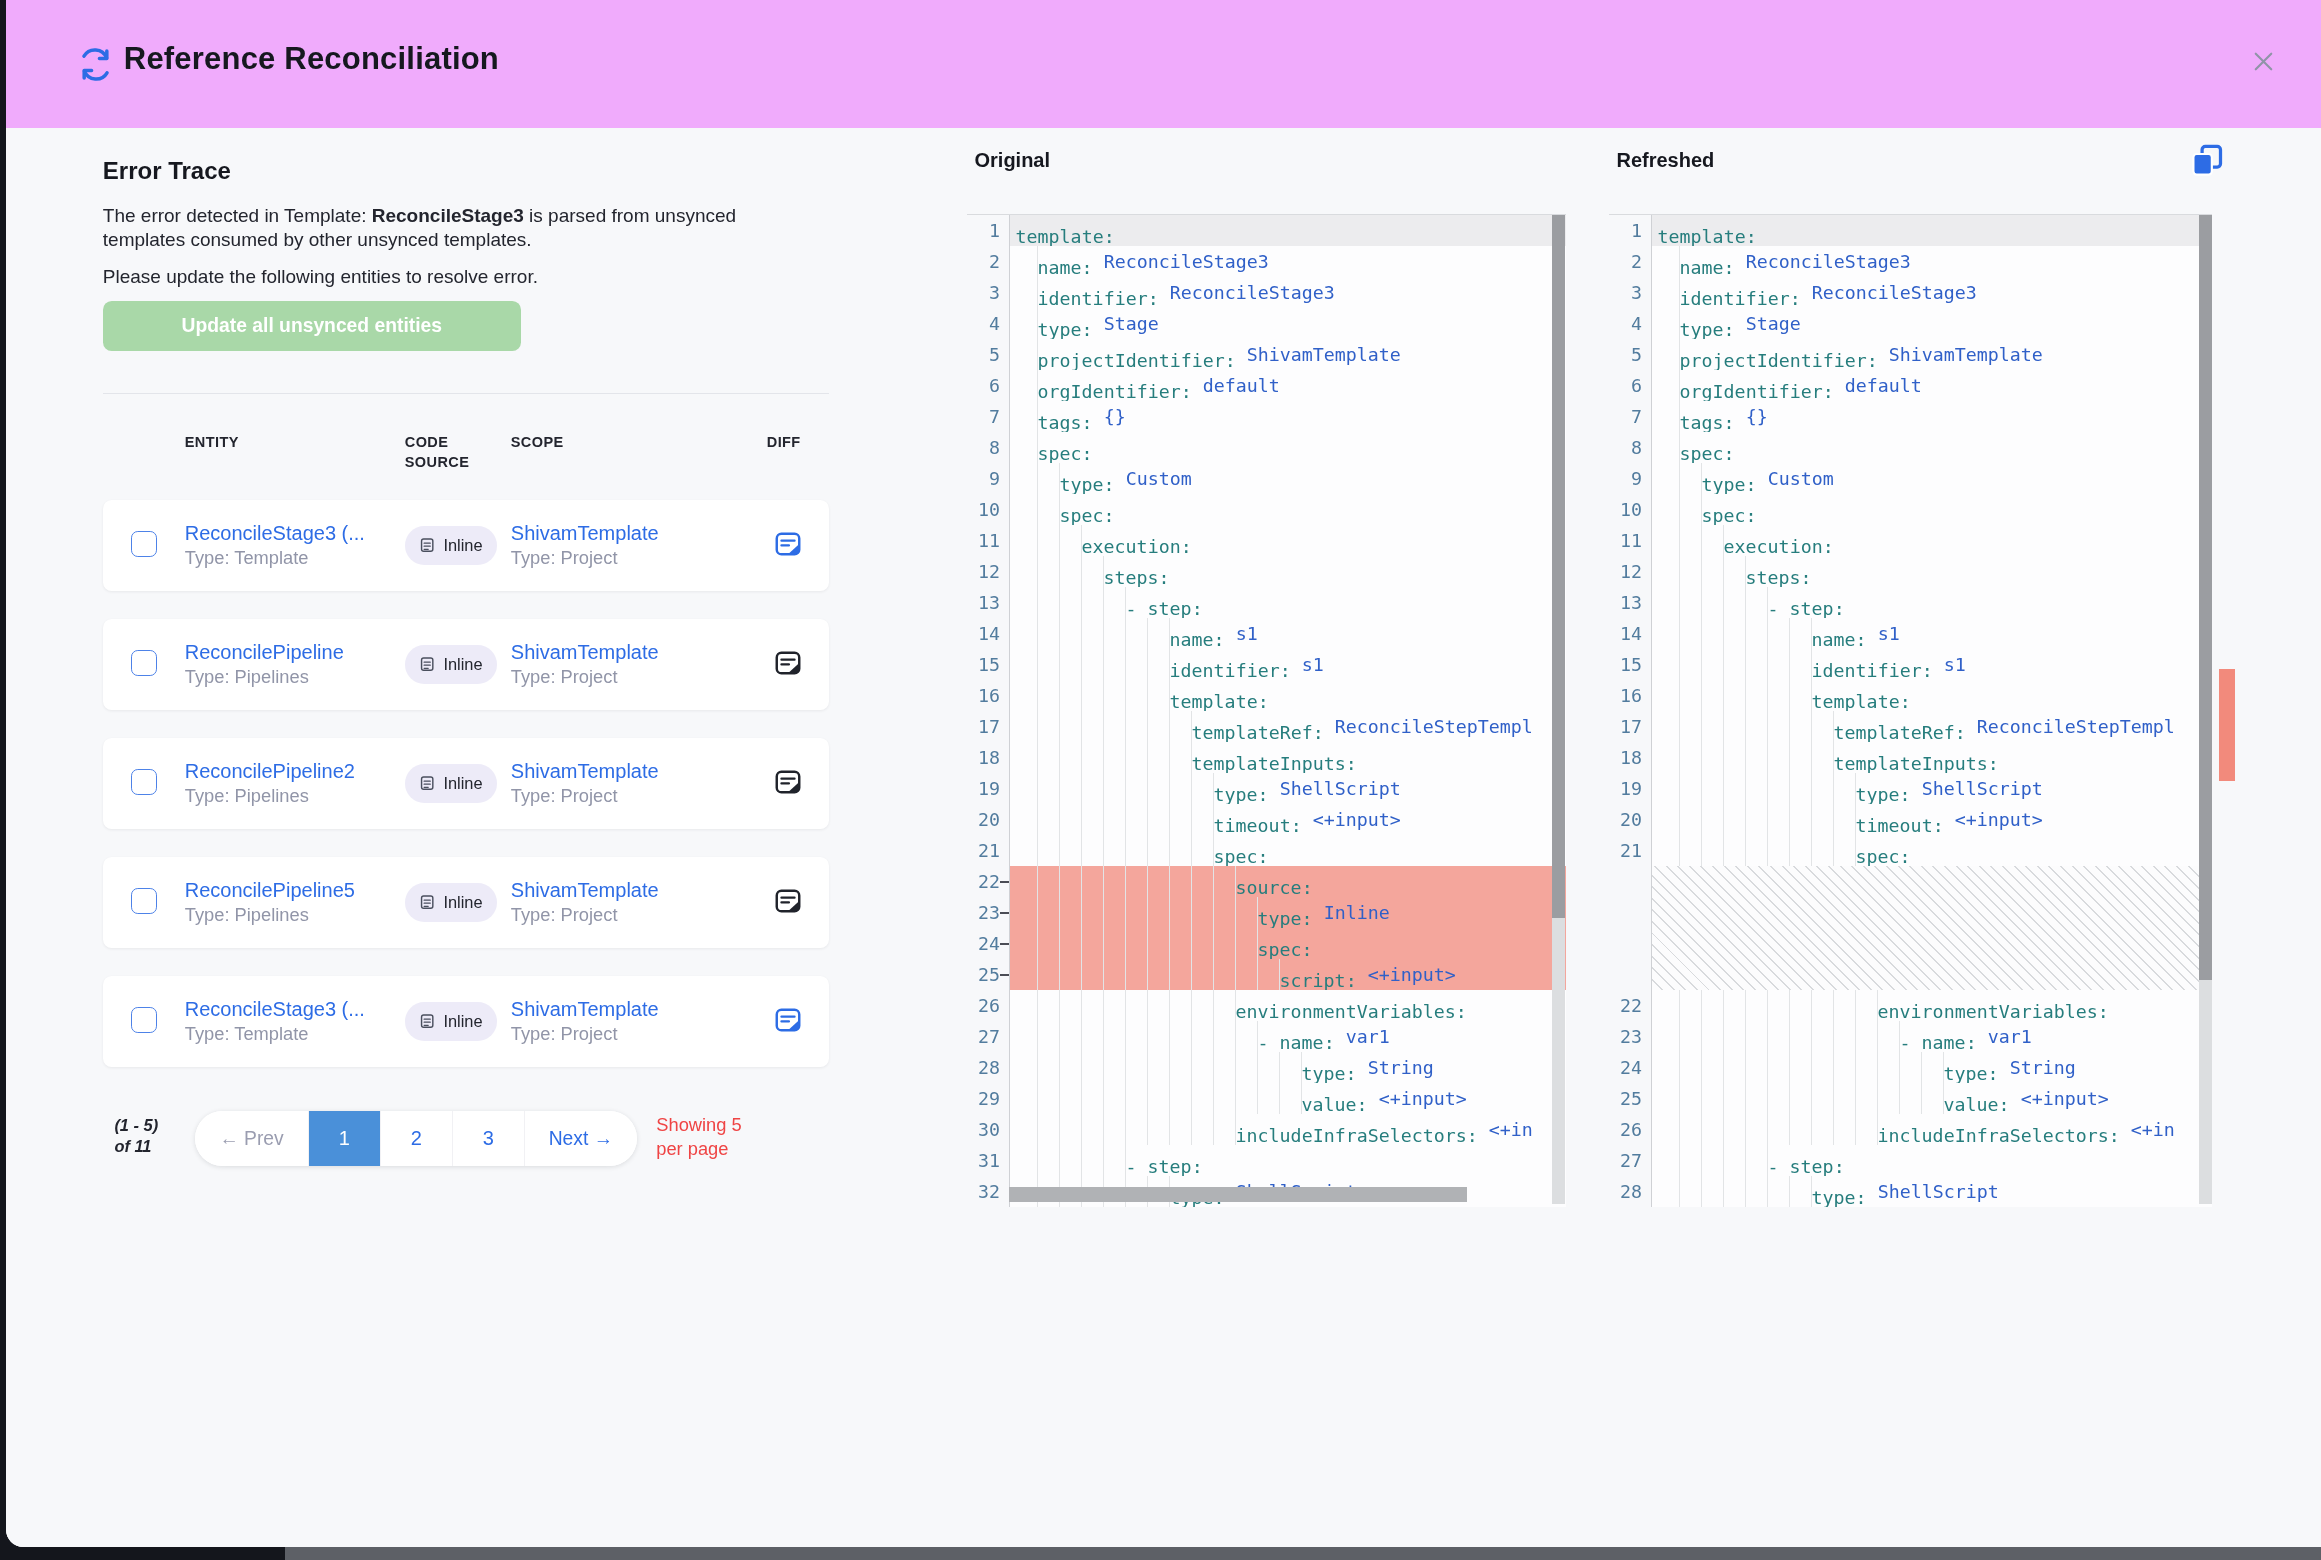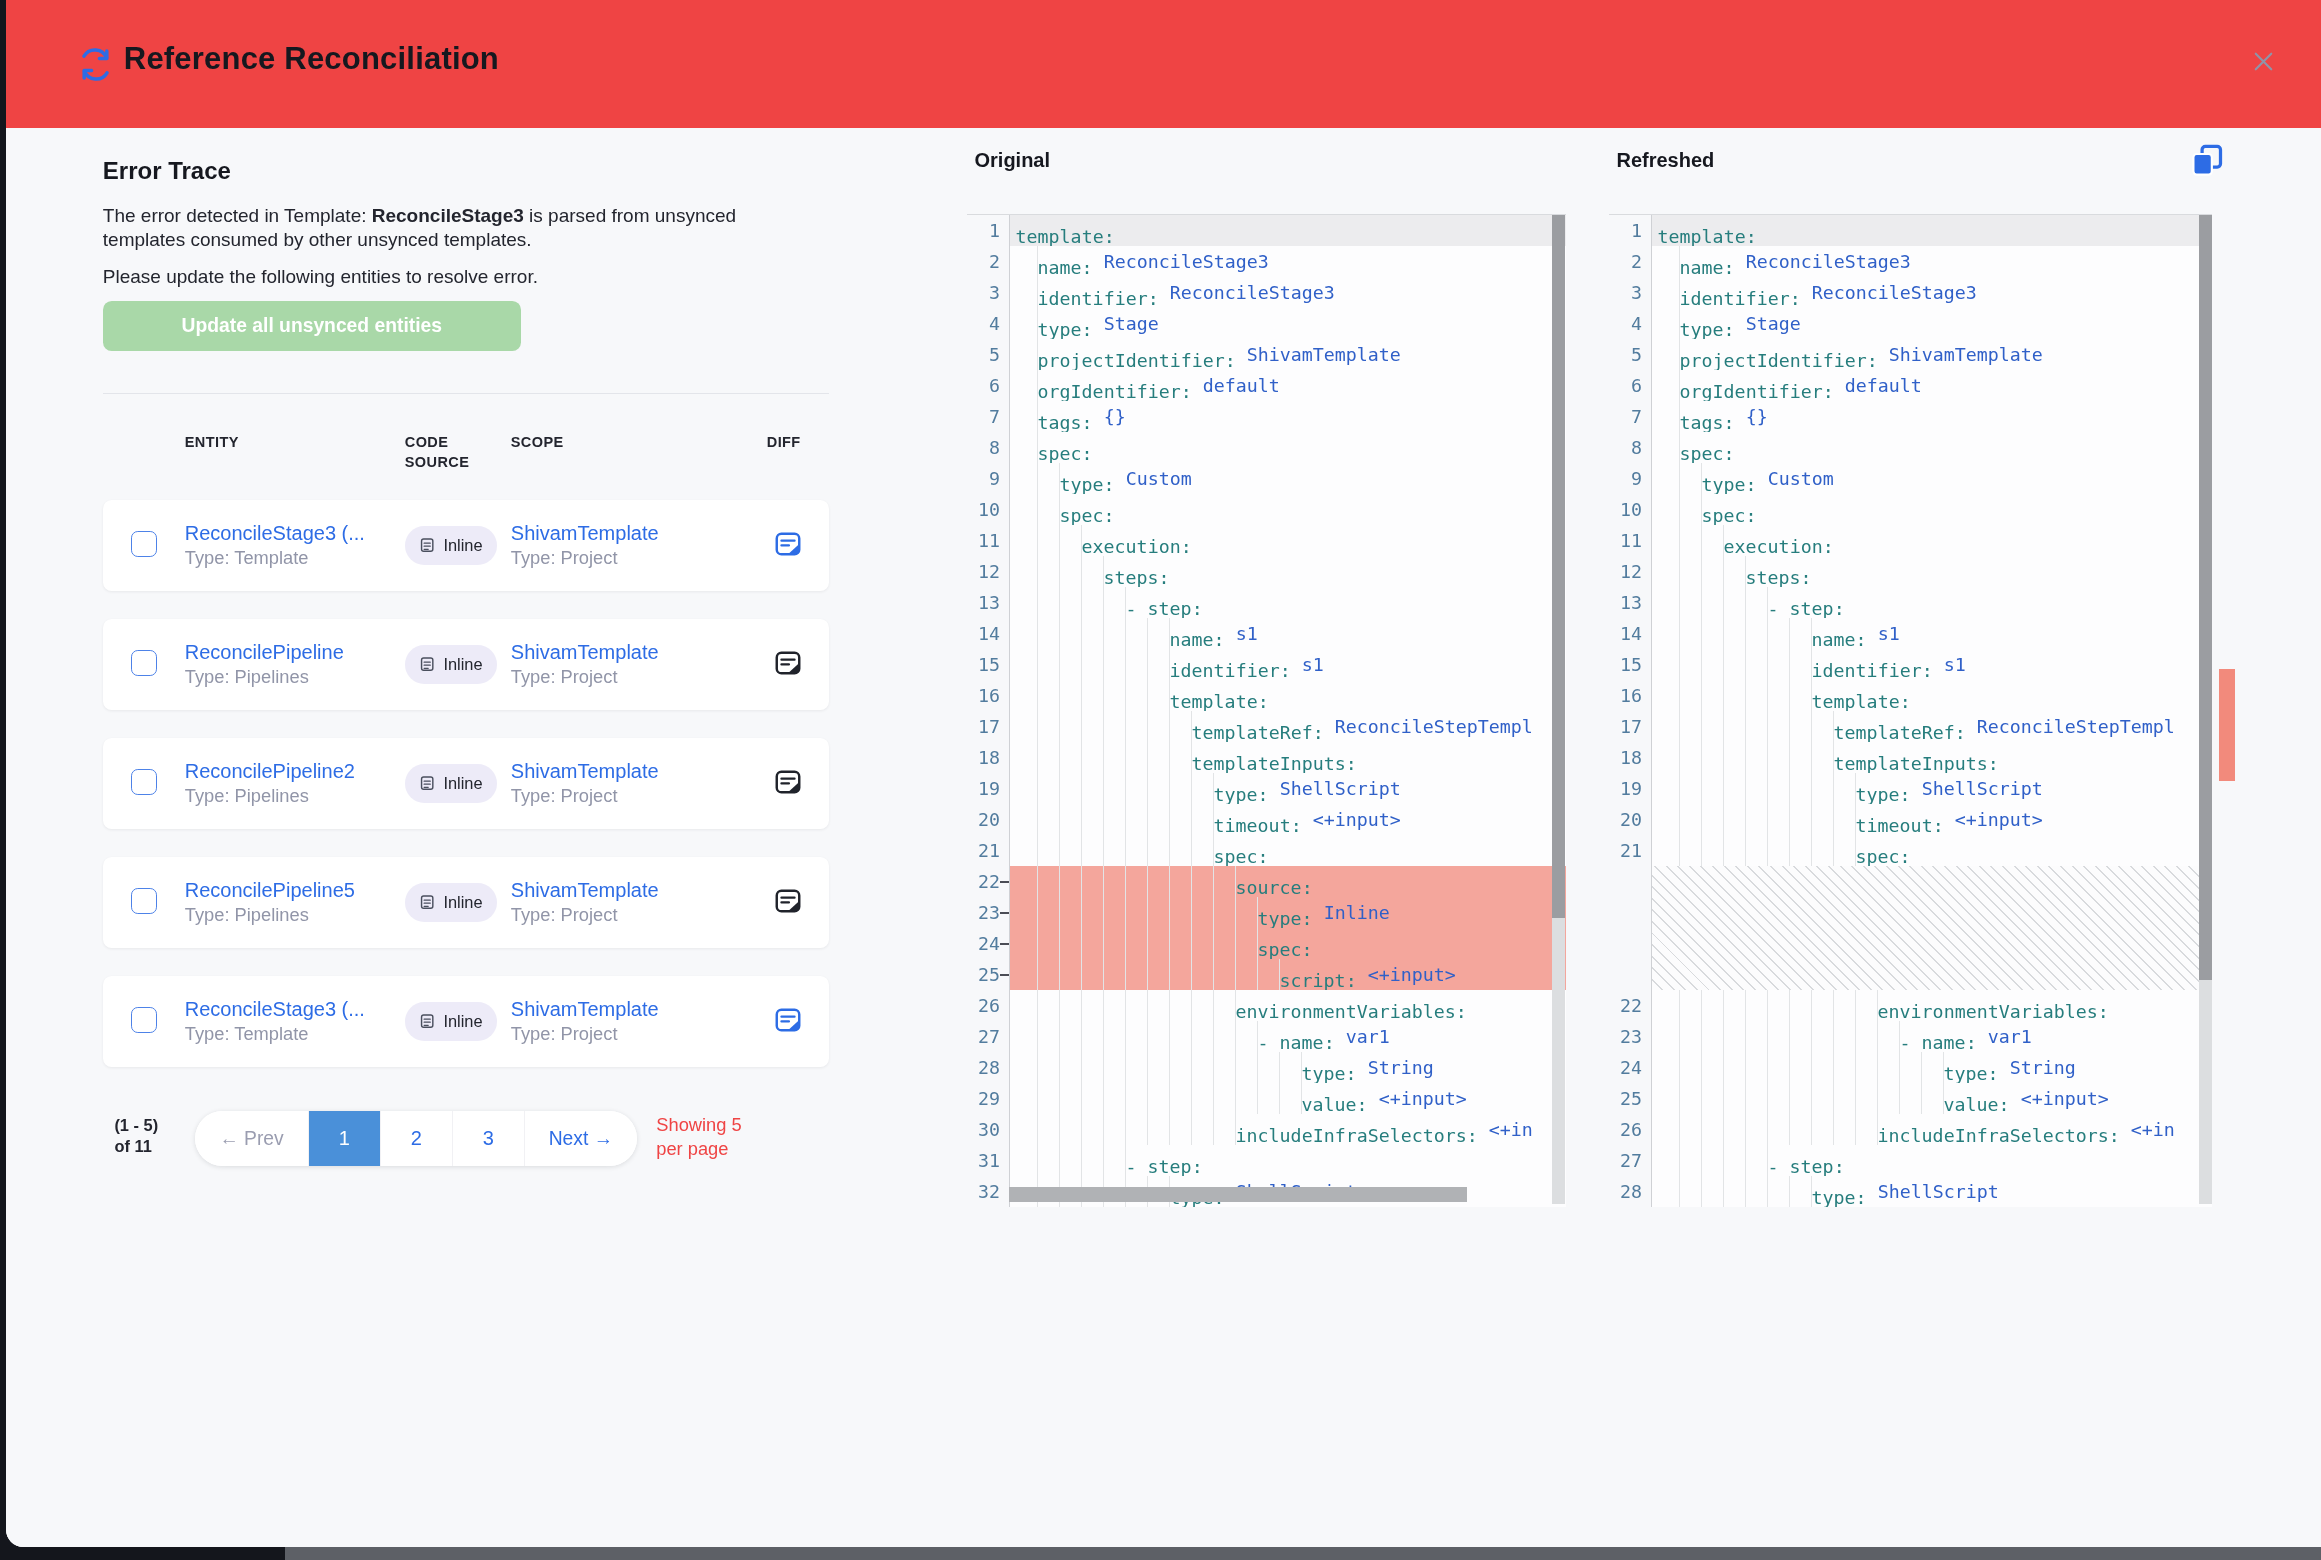--- a/index.html
+++ b/index.html
@@ -15,21 +15,21 @@
   body{
     width:2321px;height:1560px;position:relative;overflow:hidden;
     background:#14161c;
     font-family:"Liberation Sans", sans-serif;
   }
   .bottom-thumb{position:absolute;left:285px;right:0;bottom:0;height:12.6px;background:#5d6066;}
   .modal{
     position:absolute;top:0;left:5.8px;right:0;bottom:12.6px;background:#fff;
     border-bottom-left-radius:17.4px;overflow:hidden;
   }
-  .modal-header{height:128px;position:relative;background:#ef4444;}
+  .modal-header{height:128px;position:relative;background:#f0abfc;}
   .refresh-icon{position:absolute;left:71px;top:46px;width:37px;height:37px;}
   .page-title{position:absolute;left:118px;top:41px;margin:0;font-size:31px;font-weight:700;color:var(--dark);letter-spacing:0.2px;}
   .close-btn{position:absolute;right:37px;top:42px;width:41px;height:41px;border:none;background:none;cursor:pointer;padding:3.9px;}
   .content{position:absolute;top:128px;left:0;right:0;bottom:0;background:#f7f8fa;}
 
   
   .left-panel{position:absolute;left:97px;top:29px;width:726px;}
   .section-heading{margin:0 0 19.3px 0;font-size:24px;font-weight:700;color:var(--dark);}
   .desc{margin:0 0 12.6px 0;font-size:19px;line-height:24px;color:#23252e;max-width:661px;}
   .desc b{font-weight:700;}
@@ -65,21 +65,21 @@
     white-space:nowrap;overflow:hidden;}
   .cell-sub{color:var(--gray-text);font-size:18.3px;margin-top:2px;}
   .pill{
     display:inline-flex;align-items:center;gap:7.7px;height:39px;padding:0 14.5px;border-radius:19.3px;
     background:#edebf8;font-size:16.4px;color:#23252e;
   }
   .diff-btn{border:none;background:none;padding:0;cursor:pointer;color:#20232b;line-height:0;margin-left:5.8px;}
   .diff-btn.active{color:var(--blue);}
 
   .pagination{display:flex;align-items:flex-start;margin-top:44px;}
-  .range{width:50px;margin-left:11.6px;font-size:16.4px;font-weight:600;color:#23252e;line-height:21px;padding-top:3.9px;}
+  .range{width:50px;margin-left:11.6px;font-size:16.4px;font-weight:600;color:#23252e;line-height:21px;padding-top:3.9px;font-style:italic;}
   .pager{
     display:flex;align-items:stretch;height:55px;margin-left:31px;background:#fff;border-radius:28px;
     box-shadow:0 1px 4.8px rgba(26,30,40,.13);overflow:hidden;
   }
   .pager button{border:none;background:#fff;font-family:inherit;cursor:pointer;}
   .pager .prev{color:#9a9db0;font-size:19.3px;padding:0 24px;}
   .pager .next{color:var(--blue);font-size:19.3px;padding:0 24px;}
   .pager .page-btn{min-width:72px;font-size:20px;color:var(--blue);border-left:1px solid #f1f1f4;}
   .pager .next{border-left:1px solid #f1f1f4;}
   .pager .page-btn.active{background:#4a90d9;color:#fff;}

